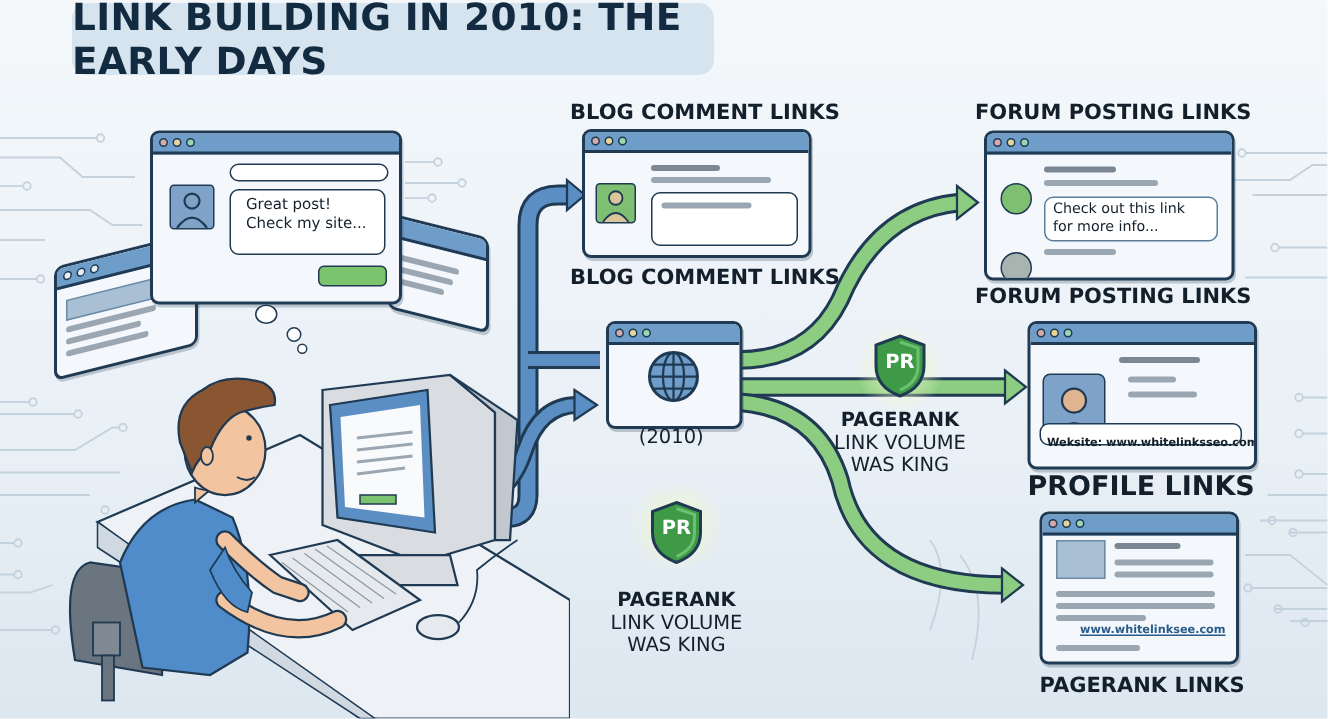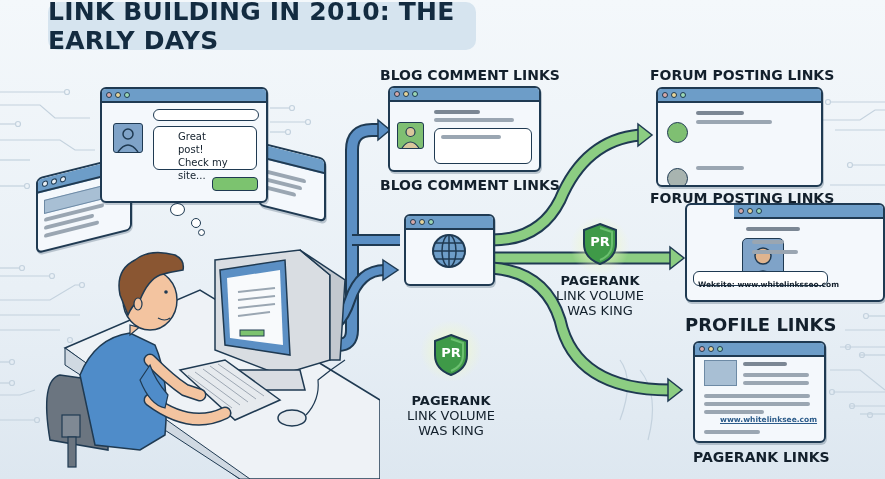--- a/index.html
+++ b/index.html
@@ -142,21 +142,21 @@
       <span class="dot" style="background:#e6d49a"></span>
       <span class="dot" style="background:#9ad6b4"></span>
     </div>
   <div class="abs avatar" style="left:11px;top:20px;width:28px;height:28px;background:#7fa3c8;">
     <svg width="28" height="28">
         <circle cx="14" cy="10" r="5" fill="#7fa3c8" stroke="#1f3a52" stroke-width="1.5"></circle>
         <path d="M4 28 Q14 14 24 28" fill="#7fa3c8" stroke="#1f3a52" stroke-width="1.5"></path>
       </svg>
   </div>
   <div class="abs bubble" style="left:51px;top:20px;width:104px;height:10px;"></div>
-  <div class="abs bubble" style="left:51px;top:37px;width:104px;height:44px;padding:3px 24px;box-sizing:border-box;">
+  <div class="abs bubble" style="left:51px;top:37px;width:104px;height:44px;padding:3px 10px;box-sizing:border-box;">
     <div style="font-family:'DejaVu Sans',sans-serif;font-size:10px;color:#13202c;line-height:13px">Great post!</div>
     <div style="font-family:'DejaVu Sans',sans-serif;font-size:10px;color:#13202c;line-height:13px">Check my site...</div>
   </div>
   <div class="abs" style="left:110px;top:88px;width:44px;height:12px;background:#7cc36f;border:1.5px solid #1f3a52;border-radius:4px;"></div>
 </div>
 
 <div class="abs" style="left:170px;top:203px;width:13px;height:11px;border:1.5px solid #1f3a52;border-radius:50%;background:#fff"></div>
 <div class="abs" style="left:191px;top:218px;width:8px;height:8px;border:1.5px solid #1f3a52;border-radius:50%;background:#fff"></div>
 <div class="abs" style="left:198px;top:229px;width:5px;height:5px;border:1.5px solid #1f3a52;border-radius:50%;background:#fff"></div>
 
@@ -238,20 +238,21 @@
     </div>
   <svg class="abs" style="left:24px;top:16px" width="38" height="38">
     <circle cx="19" cy="19" r="16" fill="#6d9dc8" stroke="#1f3a52" stroke-width="2"></circle>
     <ellipse cx="19" cy="19" rx="7" ry="16" fill="none" stroke="#1f3a52" stroke-width="1.5"></ellipse>
     <line x1="19" y1="3" x2="19" y2="35" stroke="#1f3a52" stroke-width="1.5"></line>
     <line x1="3" y1="19" x2="35" y2="19" stroke="#1f3a52" stroke-width="1.5"></line>
     <path d="M6 11 H32 M6 27 H32" stroke="#1f3a52" stroke-width="1.5"></path>
   </svg>
 </div>
 <div class="abs lbl" style="left:385px;top:284px;width:125px;font-size:13px;line-height:15px;">
+  <div style="font-weight:normal">(2010)</div>
 </div>
 
 <div class="abs" style="left:570px;top:216px;width:60px;height:60px;border-radius:50%;background:radial-gradient(circle,#f0f9c8 0%,rgba(240,249,200,0) 70%);"></div>
 <svg class="abs" style="left:581px;top:222px" width="38" height="44">
   <path d="M19 2 L35 8 V22 Q35 36 19 42 Q3 36 3 22 V8 Z" fill="#3f9a48" stroke="#1f3a52" stroke-width="2"></path>
   <path d="M19 6 L31 10 V22 Q31 33 19 38" fill="none" stroke="#6cc06f" stroke-width="2"></path>
 </svg>
 <div class="abs" style="left:581px;top:234px;width:38px;text-align:center;font-family:'DejaVu Sans',sans-serif;font-weight:bold;font-size:13px;color:#ffffff">PR</div>
 <div class="abs lbl" style="left:545px;top:273px;width:110px;font-size:13px;line-height:15px;">
   <div>PAGERANK</div>
@@ -275,26 +276,30 @@
 <div class="abs win" style="left:656px;top:87px;width:163px;height:96px;">
   <div class="bar">
       <span class="dot" style="background:#d6a8a8"></span>
       <span class="dot" style="background:#e6d49a"></span>
       <span class="dot" style="background:#9ad6b4"></span>
     </div>
   <div class="abs circ-av" style="left:9px;top:19px;width:19px;height:19px;background:#7fbf72;"></div>
   <div class="abs line dark" style="left:38px;top:22px;width:48px"></div>
   <div class="abs line" style="left:38px;top:31px;width:76px"></div>
   <div class="abs circ-av" style="left:9px;top:44px;width:19px;height:19px;background:#a8b4b0;"></div>
+  <div class="abs bubble" style="left:38px;top:42px;width:116px;height:30px;padding:2px 5px;box-sizing:border-box;border-color:#5b7c9a;">
+    <div style="font-family:'DejaVu Sans',sans-serif;font-size:9.5px;color:#13202c;line-height:12px">Check out this link</div>
+    <div style="font-family:'DejaVu Sans',sans-serif;font-size:9.5px;color:#13202c;line-height:12px">for more info...</div>
+  </div>
 
   <div class="abs line" style="left:38px;top:77px;width:48px"></div>
 </div>
 <div class="abs lbl" style="left:650px;top:190px;width:170px;font-size:14px;">FORUM POSTING LINKS</div>
 
-<div class="abs win" style="left:685px;top:203px;width:149px;height:95px;padding-left:47px;">
+<div class="abs win" style="left:685px;top:214px;width:149px;height:95px;">
   <div class="bar">
       <span class="dot" style="background:#d6a8a8"></span>
       <span class="dot" style="background:#e6d49a"></span>
       <span class="dot" style="background:#9ad6b4"></span>
     </div>
   <div class="abs avatar" style="left:8px;top:19px;width:40px;height:42px;background:#7fa3c8;border-radius:5px;">
     <svg width="40" height="42">
         <circle cx="20" cy="17" r="8" fill="#e0b48e" stroke="#1f3a52" stroke-width="1.5"></circle>
         <path d="M5 42 Q20 22 35 42" fill="#e0b48e" stroke="#1f3a52" stroke-width="1.5"></path>
       </svg>

